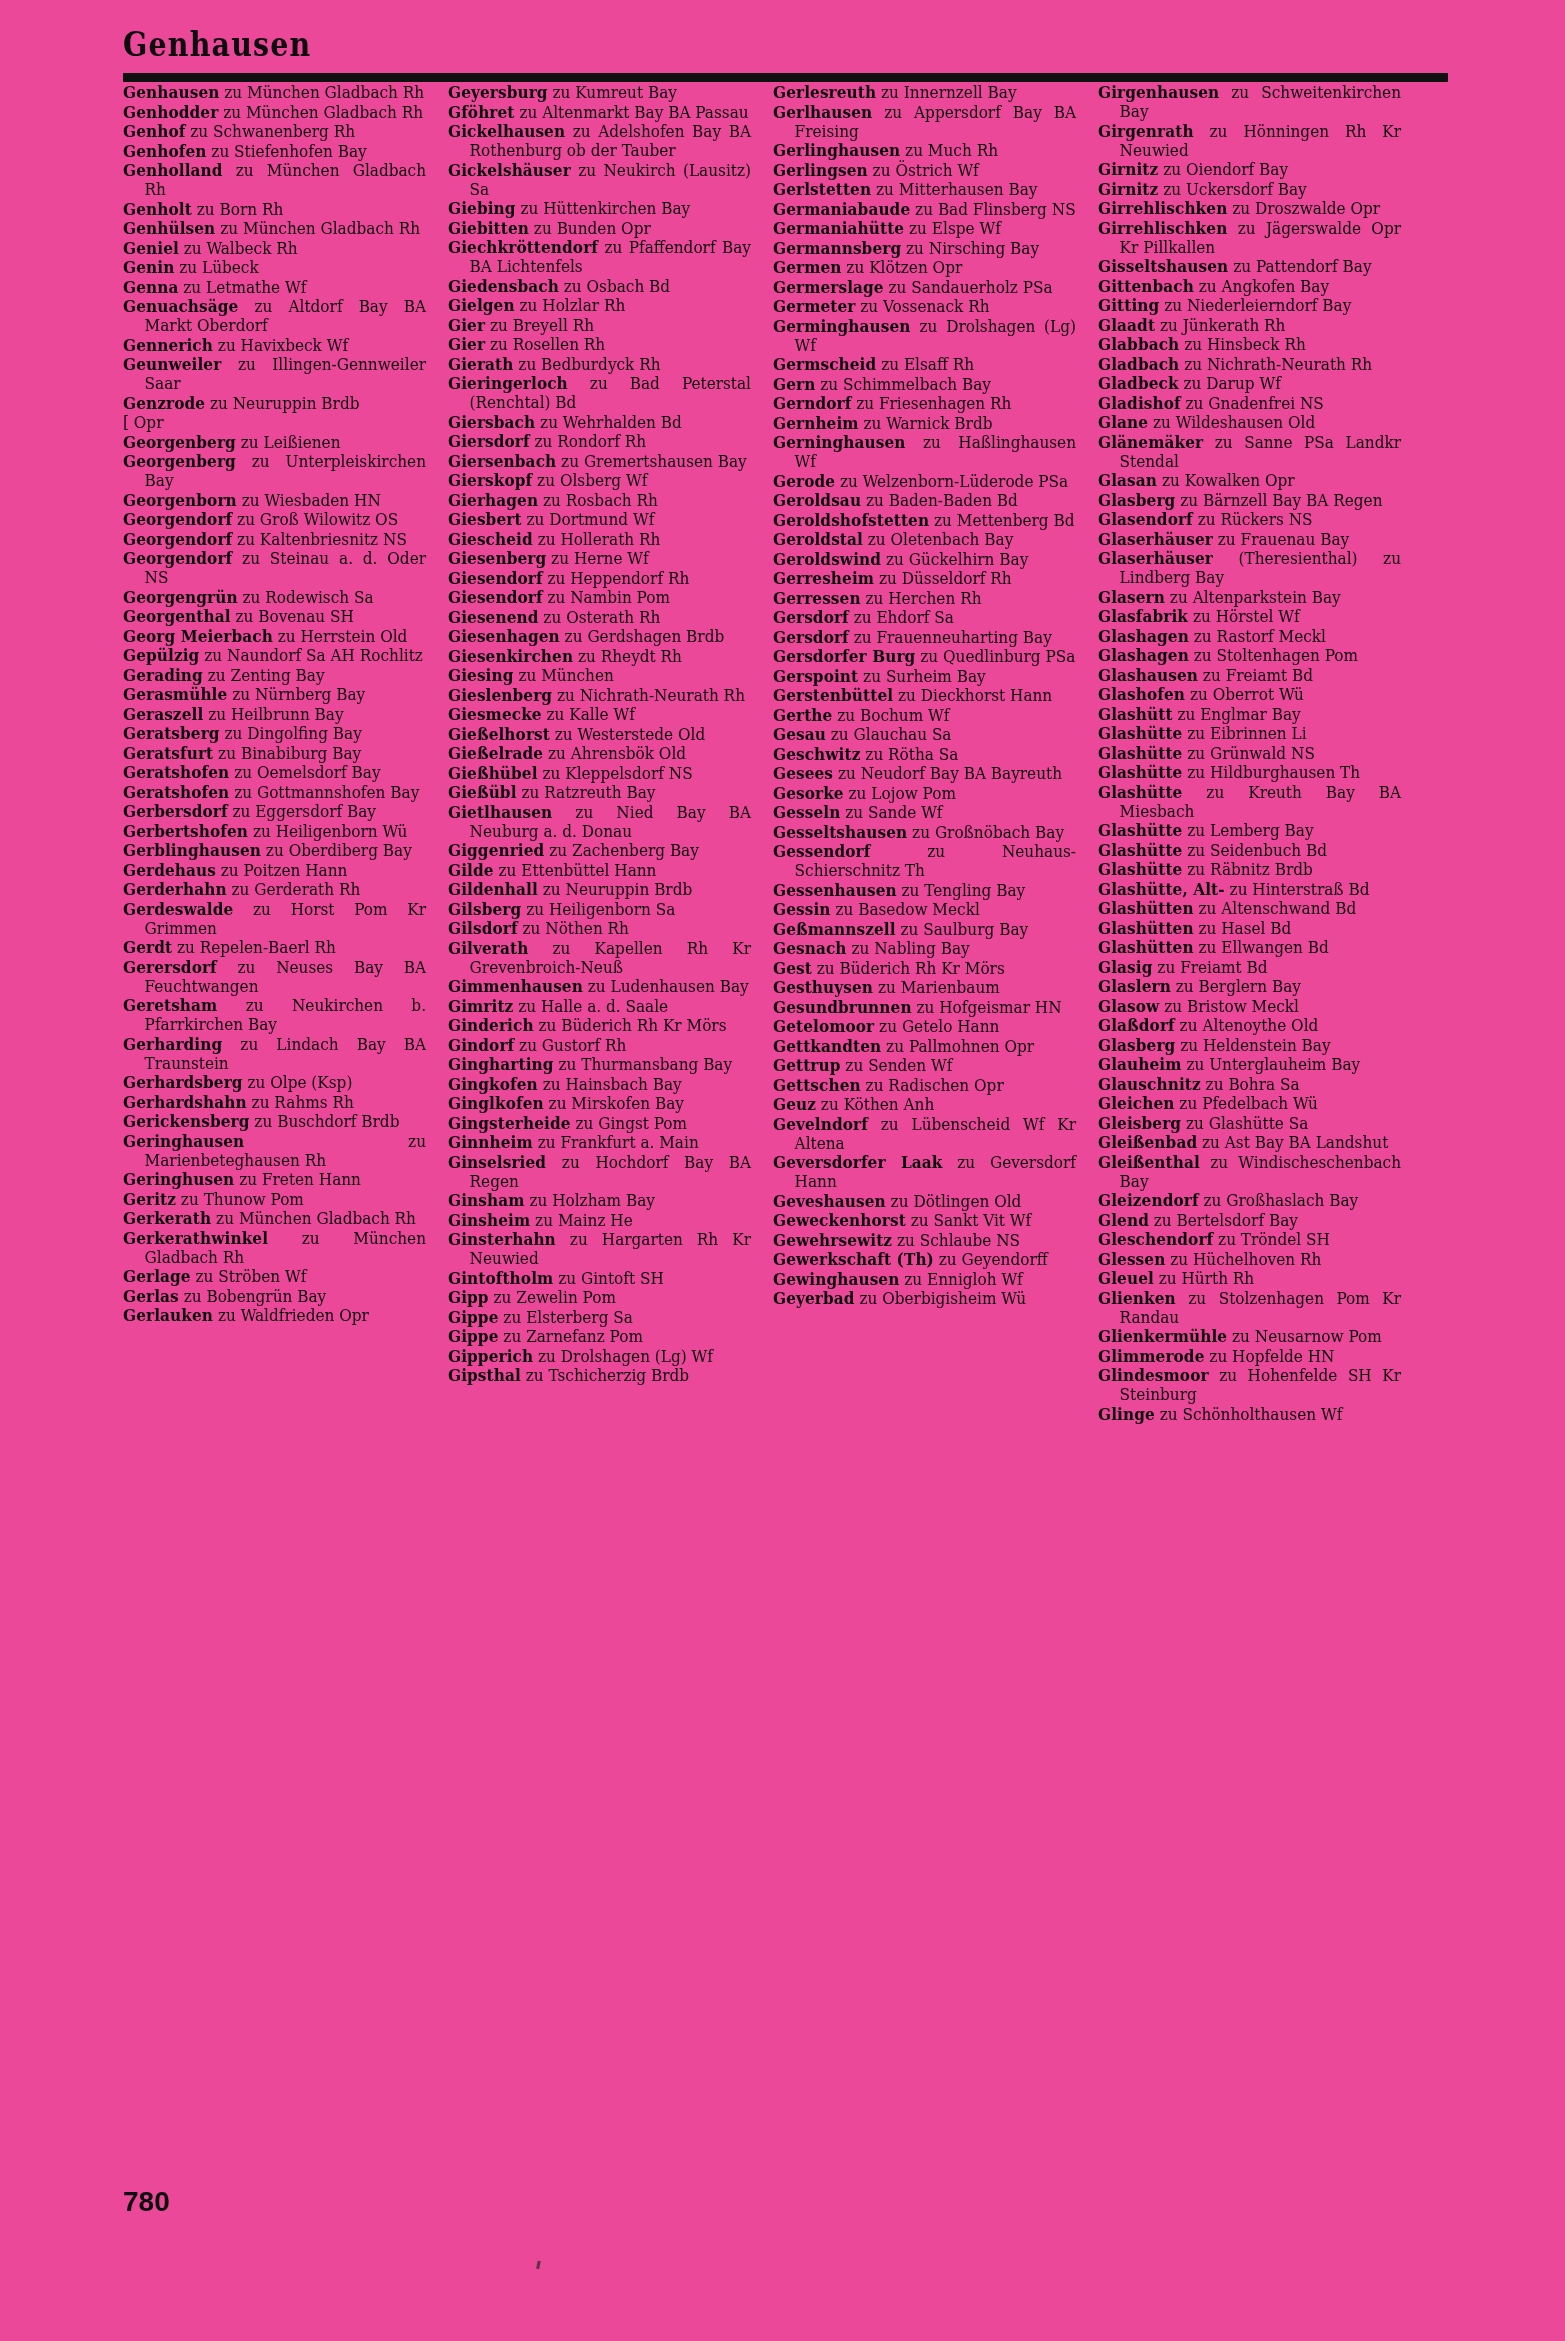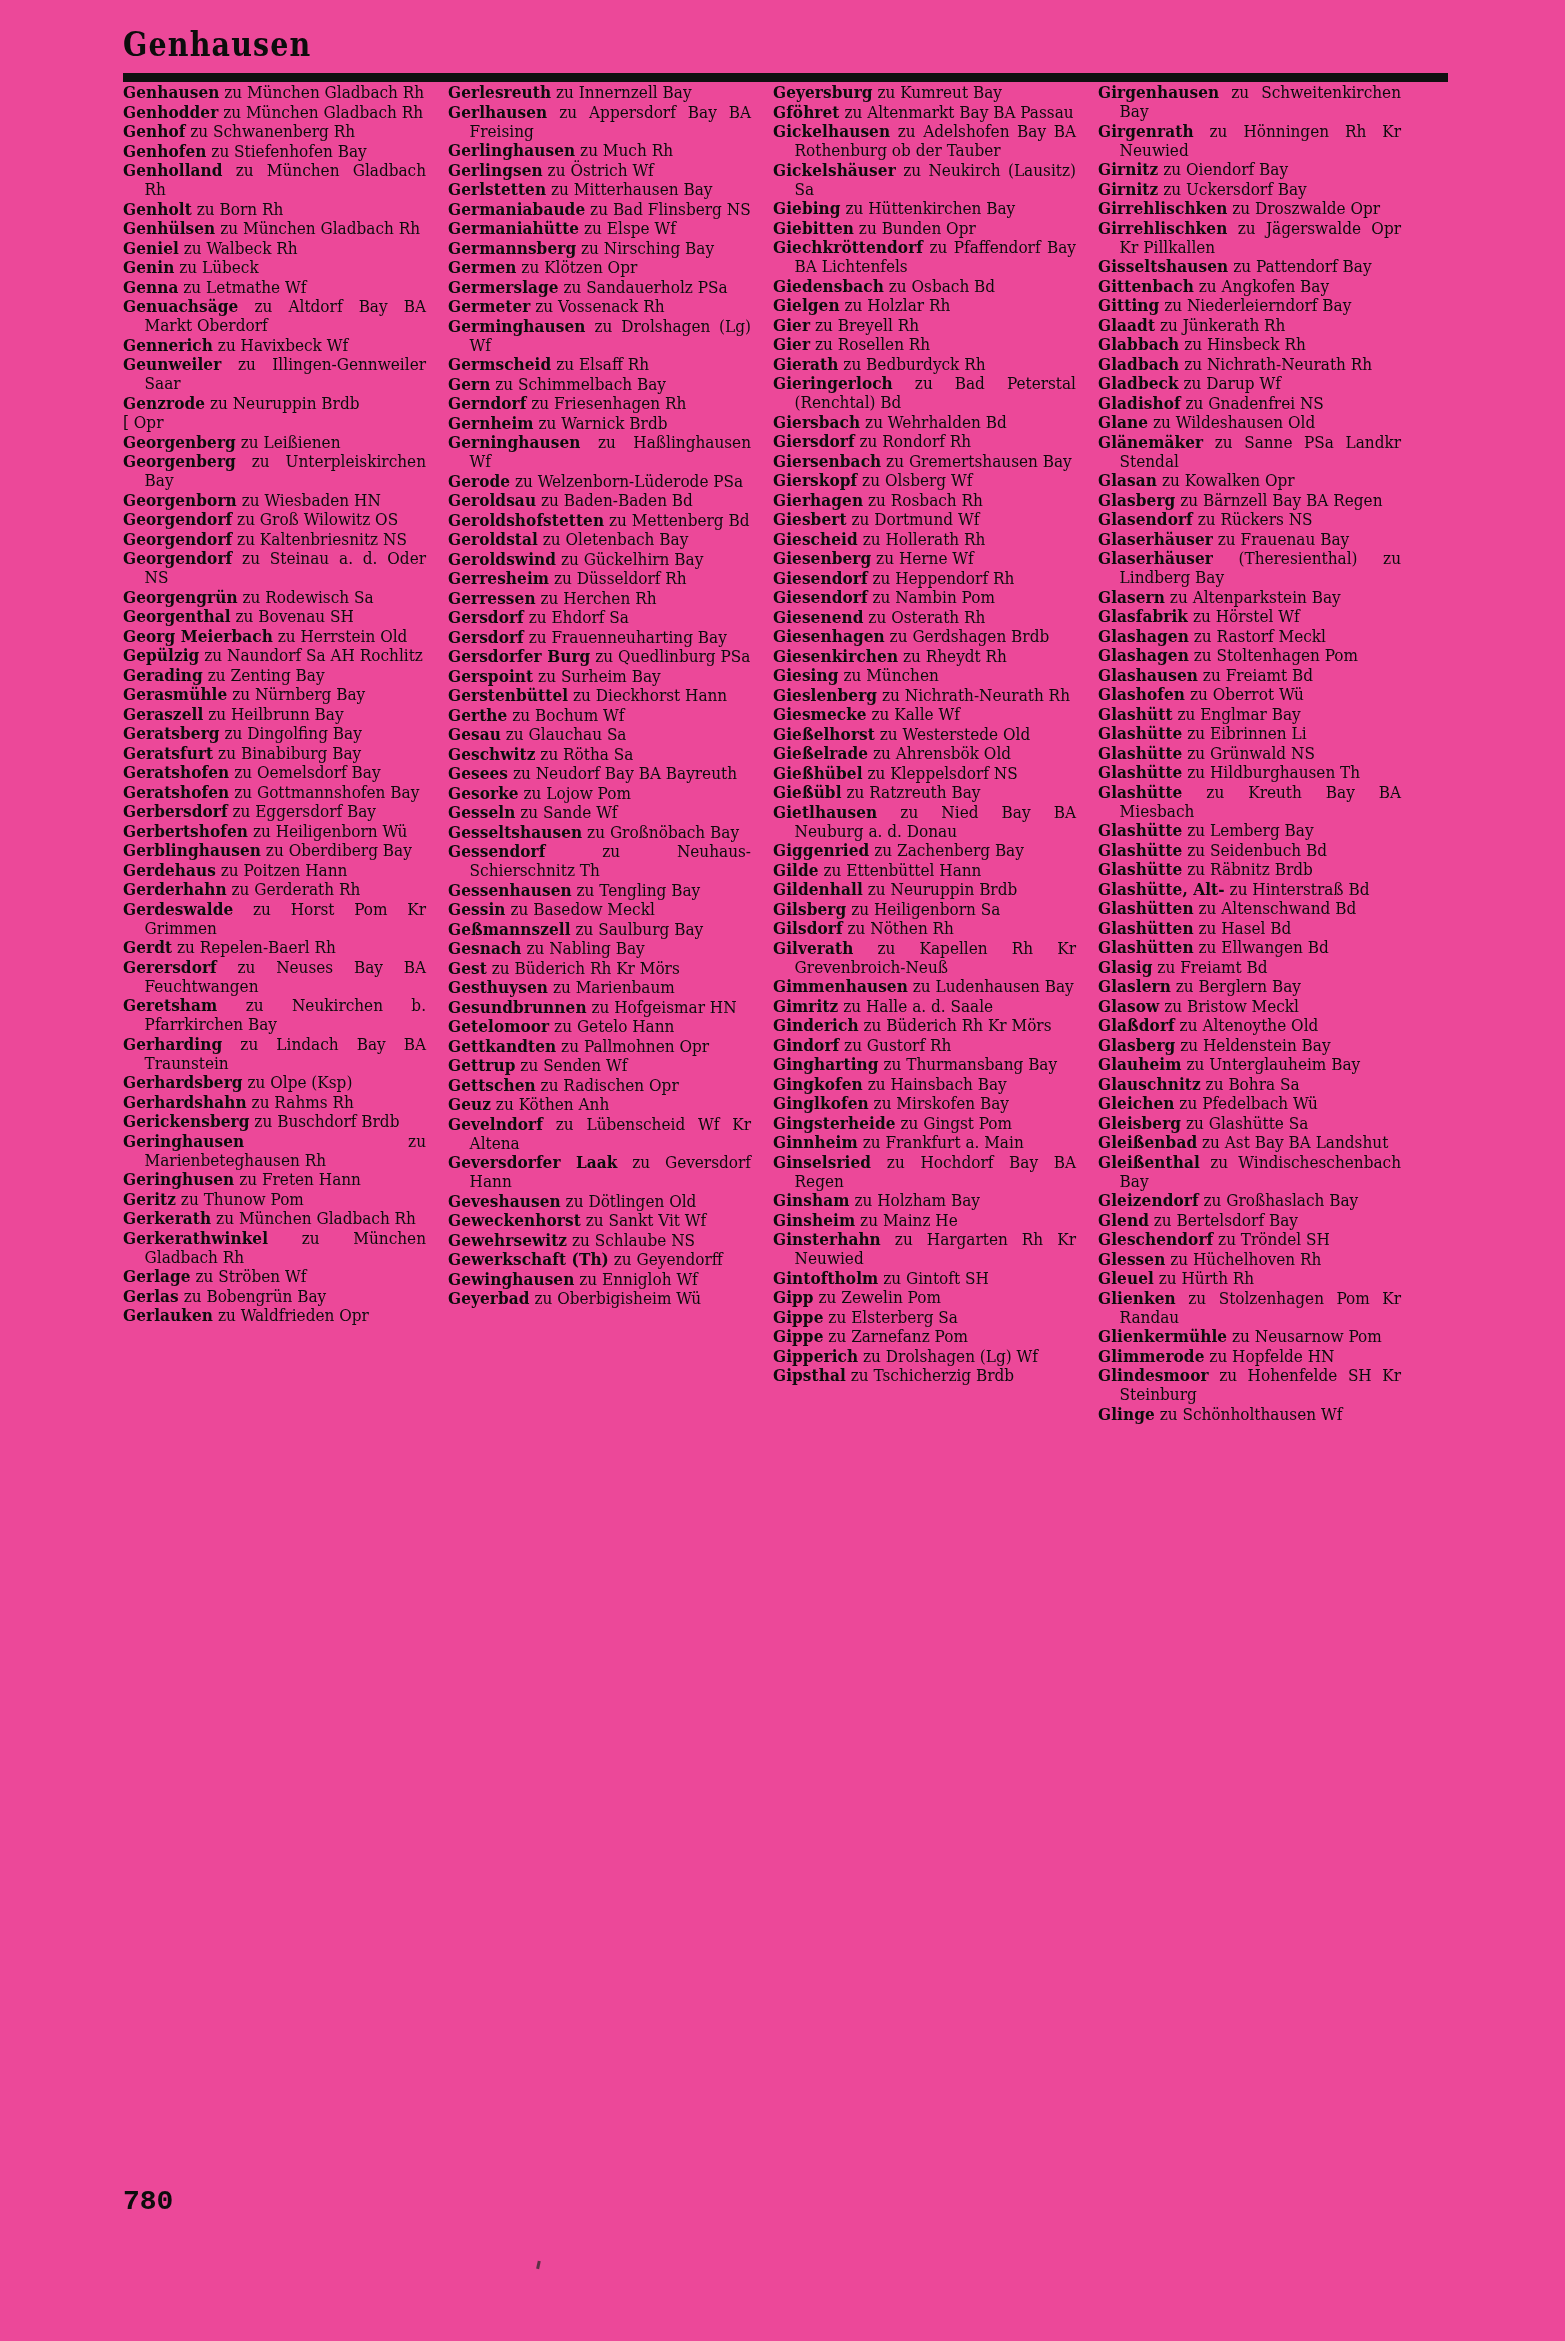--- a/index.html
+++ b/index.html
@@ -71,21 +71,21 @@
     letter-spacing:0.1px;
   }
   .entry .rest{
     font-weight:400;
   }
   
   .folio{
     position:absolute;
     left:123px;
     top:2186px;
-    font-family:Liberation Mono, monospace;
+    font-family:Liberation Sans, sans-serif;
     font-weight:700;
     font-size:28px;
     color:#0d0d0d;
   }
   .speck{
     position:absolute;
     left:537px; top:2261px;
     width:3.3px;height:7.5px;
     background:#2a2a2a;
     opacity:.75;
@@ -150,79 +150,20 @@
         <p class="entry"><span class="nm">Gerhardshahn</span><span class="rest"> zu Rahms Rh</span></p>
         <p class="entry"><span class="nm">Gerickensberg</span><span class="rest"> zu Buschdorf Brdb</span></p>
         <p class="entry"><span class="nm">Geringhausen</span><span class="rest"> zu Marienbeteghausen Rh</span></p>
         <p class="entry"><span class="nm">Geringhusen</span><span class="rest"> zu Freten Hann</span></p>
         <p class="entry"><span class="nm">Geritz</span><span class="rest"> zu Thunow Pom</span></p>
         <p class="entry"><span class="nm">Gerkerath</span><span class="rest"> zu München Gladbach Rh</span></p>
         <p class="entry"><span class="nm">Gerkerathwinkel</span><span class="rest"> zu München Gladbach Rh</span></p>
         <p class="entry"><span class="nm">Gerlage</span><span class="rest"> zu Ströben Wf</span></p>
         <p class="entry"><span class="nm">Gerlas</span><span class="rest"> zu Bobengrün Bay</span></p>
         <p class="entry"><span class="nm">Gerlauken</span><span class="rest"> zu Waldfrieden Opr</span></p>
-      </div>
-    <div class="col">
-        <p class="entry"><span class="nm">Gerlesreuth</span><span class="rest"> zu Innernzell Bay</span></p>
-        <p class="entry"><span class="nm">Gerlhausen</span><span class="rest"> zu Appersdorf Bay BA Freising</span></p>
-        <p class="entry"><span class="nm">Gerlinghausen</span><span class="rest"> zu Much Rh</span></p>
-        <p class="entry"><span class="nm">Gerlingsen</span><span class="rest"> zu Östrich Wf</span></p>
-        <p class="entry"><span class="nm">Gerlstetten</span><span class="rest"> zu Mitterhausen Bay</span></p>
-        <p class="entry"><span class="nm">Germaniabaude</span><span class="rest"> zu Bad Flinsberg NS</span></p>
-        <p class="entry"><span class="nm">Germaniahütte</span><span class="rest"> zu Elspe Wf</span></p>
-        <p class="entry"><span class="nm">Germannsberg</span><span class="rest"> zu Nirsching Bay</span></p>
-        <p class="entry"><span class="nm">Germen</span><span class="rest"> zu Klötzen Opr</span></p>
-        <p class="entry"><span class="nm">Germerslage</span><span class="rest"> zu Sandauerholz PSa</span></p>
-        <p class="entry"><span class="nm">Germeter</span><span class="rest"> zu Vossenack Rh</span></p>
-        <p class="entry"><span class="nm">Germinghausen</span><span class="rest"> zu Drolshagen (Lg) Wf</span></p>
-        <p class="entry"><span class="nm">Germscheid</span><span class="rest"> zu Elsaff Rh</span></p>
-        <p class="entry"><span class="nm">Gern</span><span class="rest"> zu Schimmelbach Bay</span></p>
-        <p class="entry"><span class="nm">Gerndorf</span><span class="rest"> zu Friesenhagen Rh</span></p>
-        <p class="entry"><span class="nm">Gernheim</span><span class="rest"> zu Warnick Brdb</span></p>
-        <p class="entry"><span class="nm">Gerninghausen</span><span class="rest"> zu Haßlinghausen Wf</span></p>
-        <p class="entry"><span class="nm">Gerode</span><span class="rest"> zu Welzenborn-Lüderode PSa</span></p>
-        <p class="entry"><span class="nm">Geroldsau</span><span class="rest"> zu Baden-Baden Bd</span></p>
-        <p class="entry"><span class="nm">Geroldshofstetten</span><span class="rest"> zu Mettenberg Bd</span></p>
-        <p class="entry"><span class="nm">Geroldstal</span><span class="rest"> zu Oletenbach Bay</span></p>
-        <p class="entry"><span class="nm">Geroldswind</span><span class="rest"> zu Gückelhirn Bay</span></p>
-        <p class="entry"><span class="nm">Gerresheim</span><span class="rest"> zu Düsseldorf Rh</span></p>
-        <p class="entry"><span class="nm">Gerressen</span><span class="rest"> zu Herchen Rh</span></p>
-        <p class="entry"><span class="nm">Gersdorf</span><span class="rest"> zu Ehdorf Sa</span></p>
-        <p class="entry"><span class="nm">Gersdorf</span><span class="rest"> zu Frauenneuharting Bay</span></p>
-        <p class="entry"><span class="nm">Gersdorfer Burg</span><span class="rest"> zu Quedlinburg PSa</span></p>
-        <p class="entry"><span class="nm">Gerspoint</span><span class="rest"> zu Surheim Bay</span></p>
-        <p class="entry"><span class="nm">Gerstenbüttel</span><span class="rest"> zu Dieckhorst Hann</span></p>
-        <p class="entry"><span class="nm">Gerthe</span><span class="rest"> zu Bochum Wf</span></p>
-        <p class="entry"><span class="nm">Gesau</span><span class="rest"> zu Glauchau Sa</span></p>
-        <p class="entry"><span class="nm">Geschwitz</span><span class="rest"> zu Rötha Sa</span></p>
-        <p class="entry"><span class="nm">Gesees</span><span class="rest"> zu Neudorf Bay BA Bayreuth</span></p>
-        <p class="entry"><span class="nm">Gesorke</span><span class="rest"> zu Lojow Pom</span></p>
-        <p class="entry"><span class="nm">Gesseln</span><span class="rest"> zu Sande Wf</span></p>
-        <p class="entry"><span class="nm">Gesseltshausen</span><span class="rest"> zu Großnöbach Bay</span></p>
-        <p class="entry"><span class="nm">Gessendorf</span><span class="rest"> zu Neuhaus-Schierschnitz Th</span></p>
-        <p class="entry"><span class="nm">Gessenhausen</span><span class="rest"> zu Tengling Bay</span></p>
-        <p class="entry"><span class="nm">Gessin</span><span class="rest"> zu Basedow Meckl</span></p>
-        <p class="entry"><span class="nm">Geßmannszell</span><span class="rest"> zu Saulburg Bay</span></p>
-        <p class="entry"><span class="nm">Gesnach</span><span class="rest"> zu Nabling Bay</span></p>
-        <p class="entry"><span class="nm">Gest</span><span class="rest"> zu Büderich Rh Kr Mörs</span></p>
-        <p class="entry"><span class="nm">Gesthuysen</span><span class="rest"> zu Marienbaum</span></p>
-        <p class="entry"><span class="nm">Gesundbrunnen</span><span class="rest"> zu Hofgeismar HN</span></p>
-        <p class="entry"><span class="nm">Getelomoor</span><span class="rest"> zu Getelo Hann</span></p>
-        <p class="entry"><span class="nm">Gettkandten</span><span class="rest"> zu Pallmohnen Opr</span></p>
-        <p class="entry"><span class="nm">Gettrup</span><span class="rest"> zu Senden Wf</span></p>
-        <p class="entry"><span class="nm">Gettschen</span><span class="rest"> zu Radischen Opr</span></p>
-        <p class="entry"><span class="nm">Geuz</span><span class="rest"> zu Köthen Anh</span></p>
-        <p class="entry"><span class="nm">Gevelndorf</span><span class="rest"> zu Lübenscheid Wf Kr Altena</span></p>
-        <p class="entry"><span class="nm">Geversdorfer Laak</span><span class="rest"> zu Geversdorf Hann</span></p>
-        <p class="entry"><span class="nm">Geveshausen</span><span class="rest"> zu Dötlingen Old</span></p>
-        <p class="entry"><span class="nm">Gewecken­horst</span><span class="rest"> zu Sankt Vit Wf</span></p>
-        <p class="entry"><span class="nm">Gewehrsewitz</span><span class="rest"> zu Schlaube NS</span></p>
-        <p class="entry"><span class="nm">Gewerkschaft (Th)</span><span class="rest"> zu Geyendorff</span></p>
-        <p class="entry"><span class="nm">Gewinghausen</span><span class="rest"> zu Ennigloh Wf</span></p>
-        <p class="entry"><span class="nm">Geyerbad</span><span class="rest"> zu Oberbigisheim Wü</span></p>
       </div>
     <div class="col">
         <p class="entry"><span class="nm">Geyersburg</span><span class="rest"> zu Kumreut Bay</span></p>
         <p class="entry"><span class="nm">Gföhret</span><span class="rest"> zu Altenmarkt Bay BA Passau</span></p>
         <p class="entry"><span class="nm">Gickelhausen</span><span class="rest"> zu Adelshofen Bay BA Rothenburg ob der Tauber</span></p>
         <p class="entry"><span class="nm">Gickelshäuser</span><span class="rest"> zu Neukirch (Lausitz) Sa</span></p>
         <p class="entry"><span class="nm">Giebing</span><span class="rest"> zu Hüttenkirchen Bay</span></p>
         <p class="entry"><span class="nm">Giebitten</span><span class="rest"> zu Bunden Opr</span></p>
         <p class="entry"><span class="nm">Giechkröttendorf</span><span class="rest"> zu Pfaffendorf Bay BA Lichtenfels</span></p>
         <p class="entry"><span class="nm">Giedensbach</span><span class="rest"> zu Osbach Bd</span></p>
@@ -270,20 +211,79 @@
         <p class="entry"><span class="nm">Ginselsried</span><span class="rest"> zu Hochdorf Bay BA Regen</span></p>
         <p class="entry"><span class="nm">Ginsham</span><span class="rest"> zu Holzham Bay</span></p>
         <p class="entry"><span class="nm">Ginsheim</span><span class="rest"> zu Mainz He</span></p>
         <p class="entry"><span class="nm">Ginsterhahn</span><span class="rest"> zu Hargarten Rh Kr Neuwied</span></p>
         <p class="entry"><span class="nm">Gintoftholm</span><span class="rest"> zu Gintoft SH</span></p>
         <p class="entry"><span class="nm">Gipp</span><span class="rest"> zu Zewelin Pom</span></p>
         <p class="entry"><span class="nm">Gippe</span><span class="rest"> zu Elsterberg Sa</span></p>
         <p class="entry"><span class="nm">Gippe</span><span class="rest"> zu Zarnefanz Pom</span></p>
         <p class="entry"><span class="nm">Gipperich</span><span class="rest"> zu Drolshagen (Lg) Wf</span></p>
         <p class="entry"><span class="nm">Gipsthal</span><span class="rest"> zu Tschicherzig Brdb</span></p>
+      </div>
+    <div class="col">
+        <p class="entry"><span class="nm">Gerlesreuth</span><span class="rest"> zu Innernzell Bay</span></p>
+        <p class="entry"><span class="nm">Gerlhausen</span><span class="rest"> zu Appersdorf Bay BA Freising</span></p>
+        <p class="entry"><span class="nm">Gerlinghausen</span><span class="rest"> zu Much Rh</span></p>
+        <p class="entry"><span class="nm">Gerlingsen</span><span class="rest"> zu Östrich Wf</span></p>
+        <p class="entry"><span class="nm">Gerlstetten</span><span class="rest"> zu Mitterhausen Bay</span></p>
+        <p class="entry"><span class="nm">Germaniabaude</span><span class="rest"> zu Bad Flinsberg NS</span></p>
+        <p class="entry"><span class="nm">Germaniahütte</span><span class="rest"> zu Elspe Wf</span></p>
+        <p class="entry"><span class="nm">Germannsberg</span><span class="rest"> zu Nirsching Bay</span></p>
+        <p class="entry"><span class="nm">Germen</span><span class="rest"> zu Klötzen Opr</span></p>
+        <p class="entry"><span class="nm">Germerslage</span><span class="rest"> zu Sandauerholz PSa</span></p>
+        <p class="entry"><span class="nm">Germeter</span><span class="rest"> zu Vossenack Rh</span></p>
+        <p class="entry"><span class="nm">Germinghausen</span><span class="rest"> zu Drolshagen (Lg) Wf</span></p>
+        <p class="entry"><span class="nm">Germscheid</span><span class="rest"> zu Elsaff Rh</span></p>
+        <p class="entry"><span class="nm">Gern</span><span class="rest"> zu Schimmelbach Bay</span></p>
+        <p class="entry"><span class="nm">Gerndorf</span><span class="rest"> zu Friesenhagen Rh</span></p>
+        <p class="entry"><span class="nm">Gernheim</span><span class="rest"> zu Warnick Brdb</span></p>
+        <p class="entry"><span class="nm">Gerninghausen</span><span class="rest"> zu Haßlinghausen Wf</span></p>
+        <p class="entry"><span class="nm">Gerode</span><span class="rest"> zu Welzenborn-Lüderode PSa</span></p>
+        <p class="entry"><span class="nm">Geroldsau</span><span class="rest"> zu Baden-Baden Bd</span></p>
+        <p class="entry"><span class="nm">Geroldshofstetten</span><span class="rest"> zu Mettenberg Bd</span></p>
+        <p class="entry"><span class="nm">Geroldstal</span><span class="rest"> zu Oletenbach Bay</span></p>
+        <p class="entry"><span class="nm">Geroldswind</span><span class="rest"> zu Gückelhirn Bay</span></p>
+        <p class="entry"><span class="nm">Gerresheim</span><span class="rest"> zu Düsseldorf Rh</span></p>
+        <p class="entry"><span class="nm">Gerressen</span><span class="rest"> zu Herchen Rh</span></p>
+        <p class="entry"><span class="nm">Gersdorf</span><span class="rest"> zu Ehdorf Sa</span></p>
+        <p class="entry"><span class="nm">Gersdorf</span><span class="rest"> zu Frauenneuharting Bay</span></p>
+        <p class="entry"><span class="nm">Gersdorfer Burg</span><span class="rest"> zu Quedlinburg PSa</span></p>
+        <p class="entry"><span class="nm">Gerspoint</span><span class="rest"> zu Surheim Bay</span></p>
+        <p class="entry"><span class="nm">Gerstenbüttel</span><span class="rest"> zu Dieckhorst Hann</span></p>
+        <p class="entry"><span class="nm">Gerthe</span><span class="rest"> zu Bochum Wf</span></p>
+        <p class="entry"><span class="nm">Gesau</span><span class="rest"> zu Glauchau Sa</span></p>
+        <p class="entry"><span class="nm">Geschwitz</span><span class="rest"> zu Rötha Sa</span></p>
+        <p class="entry"><span class="nm">Gesees</span><span class="rest"> zu Neudorf Bay BA Bayreuth</span></p>
+        <p class="entry"><span class="nm">Gesorke</span><span class="rest"> zu Lojow Pom</span></p>
+        <p class="entry"><span class="nm">Gesseln</span><span class="rest"> zu Sande Wf</span></p>
+        <p class="entry"><span class="nm">Gesseltshausen</span><span class="rest"> zu Großnöbach Bay</span></p>
+        <p class="entry"><span class="nm">Gessendorf</span><span class="rest"> zu Neuhaus-Schierschnitz Th</span></p>
+        <p class="entry"><span class="nm">Gessenhausen</span><span class="rest"> zu Tengling Bay</span></p>
+        <p class="entry"><span class="nm">Gessin</span><span class="rest"> zu Basedow Meckl</span></p>
+        <p class="entry"><span class="nm">Geßmannszell</span><span class="rest"> zu Saulburg Bay</span></p>
+        <p class="entry"><span class="nm">Gesnach</span><span class="rest"> zu Nabling Bay</span></p>
+        <p class="entry"><span class="nm">Gest</span><span class="rest"> zu Büderich Rh Kr Mörs</span></p>
+        <p class="entry"><span class="nm">Gesthuysen</span><span class="rest"> zu Marienbaum</span></p>
+        <p class="entry"><span class="nm">Gesundbrunnen</span><span class="rest"> zu Hofgeismar HN</span></p>
+        <p class="entry"><span class="nm">Getelomoor</span><span class="rest"> zu Getelo Hann</span></p>
+        <p class="entry"><span class="nm">Gettkandten</span><span class="rest"> zu Pallmohnen Opr</span></p>
+        <p class="entry"><span class="nm">Gettrup</span><span class="rest"> zu Senden Wf</span></p>
+        <p class="entry"><span class="nm">Gettschen</span><span class="rest"> zu Radischen Opr</span></p>
+        <p class="entry"><span class="nm">Geuz</span><span class="rest"> zu Köthen Anh</span></p>
+        <p class="entry"><span class="nm">Gevelndorf</span><span class="rest"> zu Lübenscheid Wf Kr Altena</span></p>
+        <p class="entry"><span class="nm">Geversdorfer Laak</span><span class="rest"> zu Geversdorf Hann</span></p>
+        <p class="entry"><span class="nm">Geveshausen</span><span class="rest"> zu Dötlingen Old</span></p>
+        <p class="entry"><span class="nm">Gewecken­horst</span><span class="rest"> zu Sankt Vit Wf</span></p>
+        <p class="entry"><span class="nm">Gewehrsewitz</span><span class="rest"> zu Schlaube NS</span></p>
+        <p class="entry"><span class="nm">Gewerkschaft (Th)</span><span class="rest"> zu Geyendorff</span></p>
+        <p class="entry"><span class="nm">Gewinghausen</span><span class="rest"> zu Ennigloh Wf</span></p>
+        <p class="entry"><span class="nm">Geyerbad</span><span class="rest"> zu Oberbigisheim Wü</span></p>
       </div>
     <div class="col">
         <p class="entry"><span class="nm">Girgenhausen</span><span class="rest"> zu Schweitenkirchen Bay</span></p>
         <p class="entry"><span class="nm">Girgenrath</span><span class="rest"> zu Hönningen Rh Kr Neuwied</span></p>
         <p class="entry"><span class="nm">Girnitz</span><span class="rest"> zu Oiendorf Bay</span></p>
         <p class="entry"><span class="nm">Girnitz</span><span class="rest"> zu Uckersdorf Bay</span></p>
         <p class="entry"><span class="nm">Girrehlischken</span><span class="rest"> zu Droszwalde Opr</span></p>
         <p class="entry"><span class="nm">Girrehlischken</span><span class="rest"> zu Jägerswalde Opr Kr Pillkallen</span></p>
         <p class="entry"><span class="nm">Gisseltshausen</span><span class="rest"> zu Pattendorf Bay</span></p>
         <p class="entry"><span class="nm">Gittenbach</span><span class="rest"> zu Angkofen Bay</span></p>

